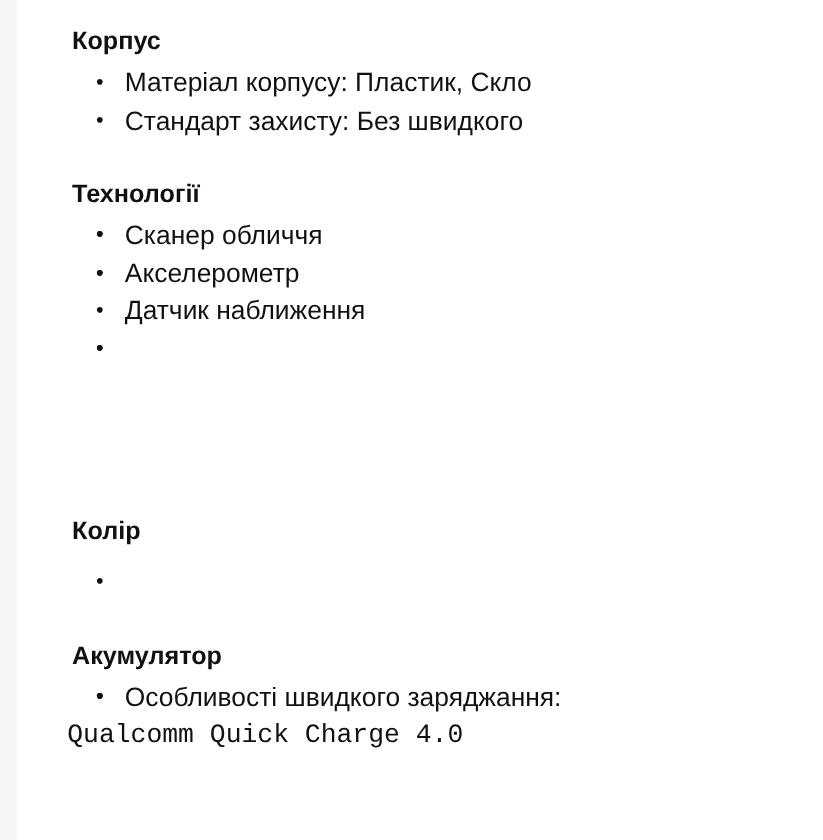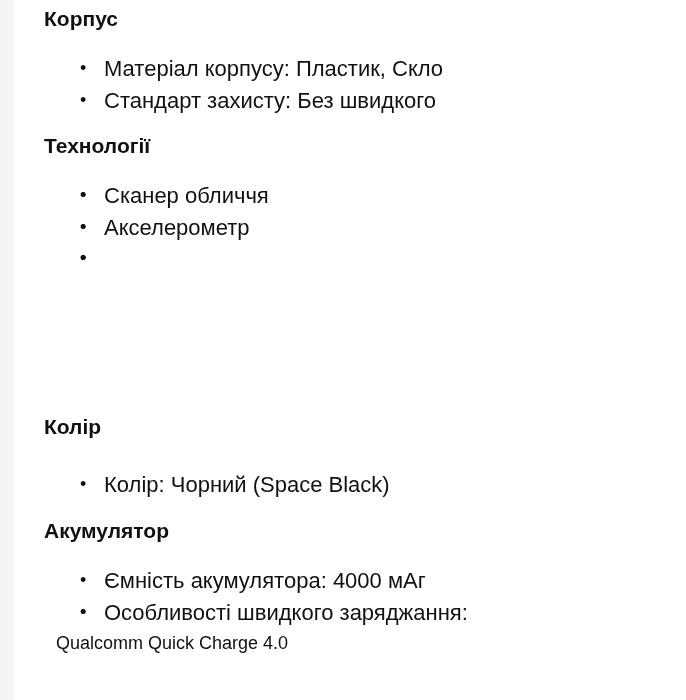--- a/index.html
+++ b/index.html
@@ -12,36 +12,36 @@
     }
     .left-strip {
       position: absolute; left: 0; top: 0; width: 14px; height: 700px;
       background: #f5f5f5;
     }
     .content {
       position: absolute; left: 44px; top: 0; right: 0;
     }
     .section-title {
       font-weight: bold; font-size: 21px; line-height: 28px;
-      margin: 0; position: absolute; left: 0;
+      margin: 16px; position: absolute; left: 0;
     }
     ul.spec-list {
       list-style: none; margin: 0; padding: 0;
       position: absolute; left: 36px;
     }
     ul.spec-list li {
       font-size: 22px; line-height: 31.6px; white-space: nowrap;
       position: relative; padding-left: 24px;
     }
     ul.spec-list li .bullet {
       position: absolute; left: 0; top: 0; font-size: 18px;
     }
     .continuation {
       position: absolute; left: -24px; top: 31.6px;
-      font-size: 18px; line-height: 31.6px; white-space: nowrap;
+      font-size: 22px; line-height: 31.6px; white-space: nowrap; font-family: Liberation Mono, monospace;
     }
   </style>
 </head>
 <body>
 
 <div class="left-strip"></div>
 
 <div class="content">
 
   <h3 class="section-title" style="top:5px">Корпус</h3>
@@ -49,32 +49,32 @@
     <li><span class="bullet">•</span><span>Матеріал корпусу: Пластик, Скло</span></li>
     <li><span class="bullet">•</span><span>Стандарт захисту: Без швидкого</span></li>
   </ul>
 
   <h3 class="section-title" style="top:132px">Технології</h3>
   <ul class="spec-list" style="top:180px">
     <li><span class="bullet">•</span></li>
     <li><span class="bullet">•</span><span>Сканер обличчя</span></li>
     <li><span class="bullet">•</span></li>
     <li><span class="bullet">•</span><span>Акселерометр</span></li>
-    <li><span class="bullet">•</span></li>
+    <li><span class="bullet">•</span><span>Датчик наближення</span></li>
     <li><span class="bullet">•</span></li>
     <li><span class="bullet">•</span></li>
   </ul>
 
   <h3 class="section-title" style="top:413px">Колір</h3>
   <ul class="spec-list" style="top:469px">
-    <li><span class="bullet">•</span><span>Колір: Чорний (Space Black)</span></li>
+    <li><span class="bullet">•</span></li>
   </ul>
 
   <h3 class="section-title" style="top:517px">Акумулятор</h3>
   <ul class="spec-list" style="top:565px">
-    <li><span class="bullet">•</span><span>Ємність акумулятора: 4000 мАг</span></li>
+    <li><span class="bullet">•</span></li>
     <li><span class="bullet">•</span></li>
     <li><span class="bullet">•</span><span>Особливості швидкого заряджання:</span>
       <span class="continuation">Qualcomm Quick Charge 4.0</span>
     </li>
   </ul>
 
 </div>
 
 </body></html>

